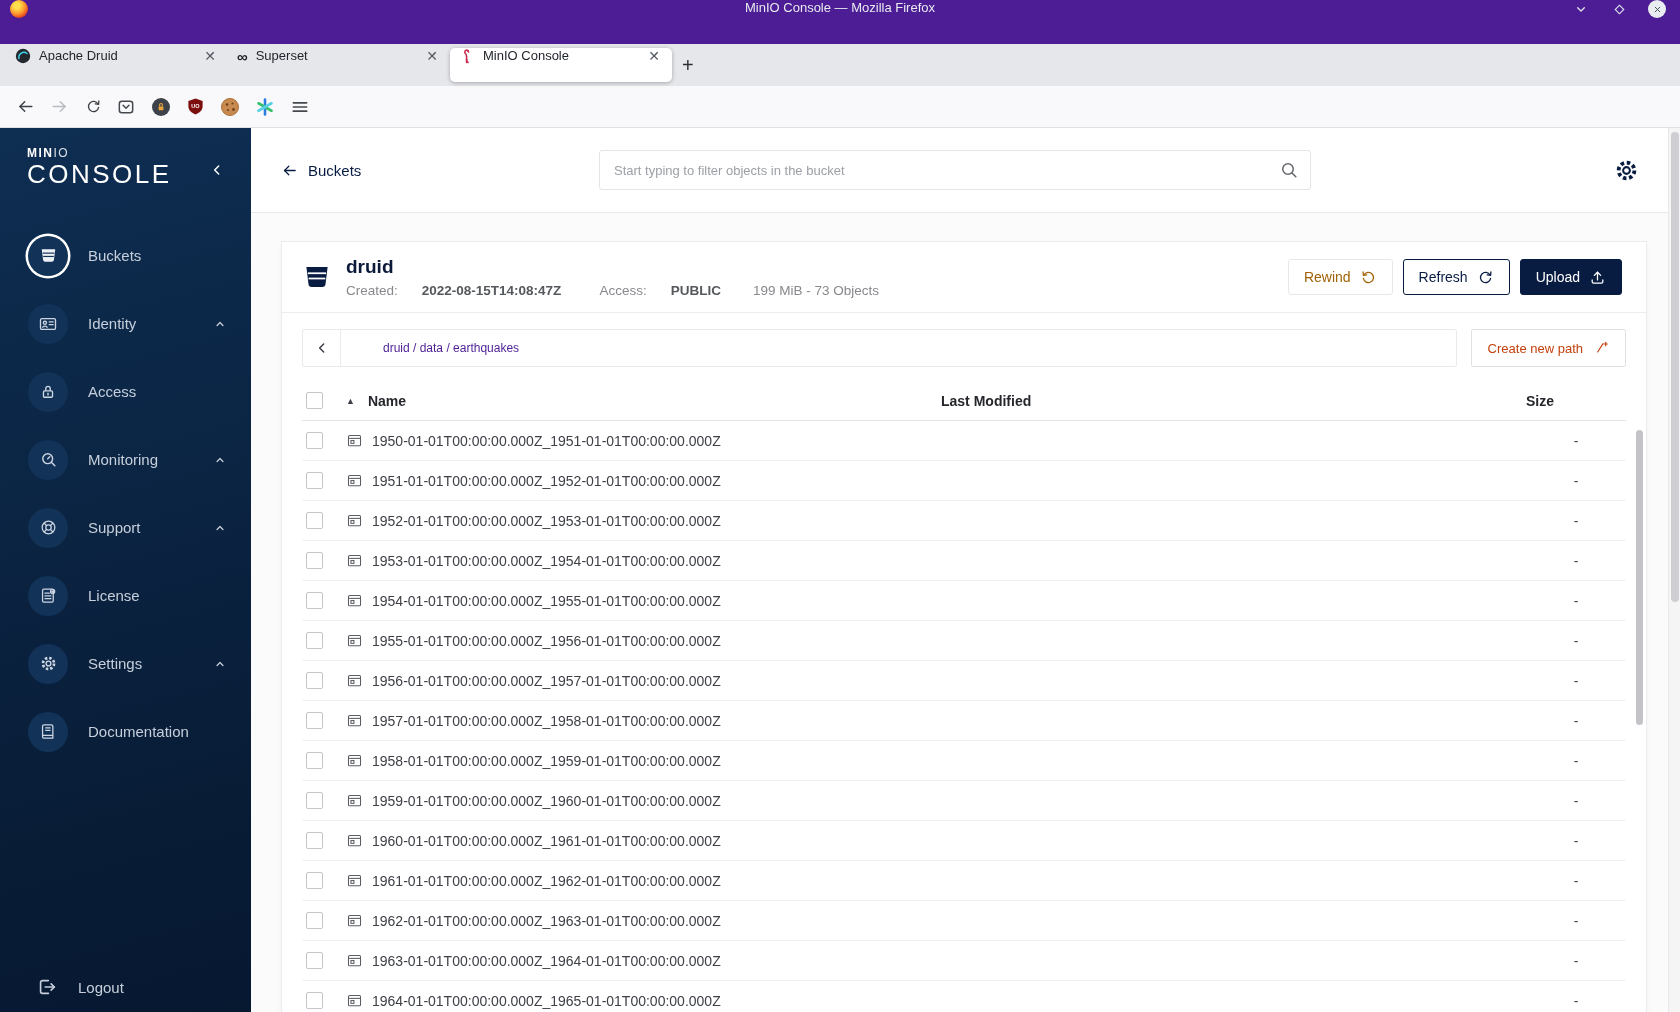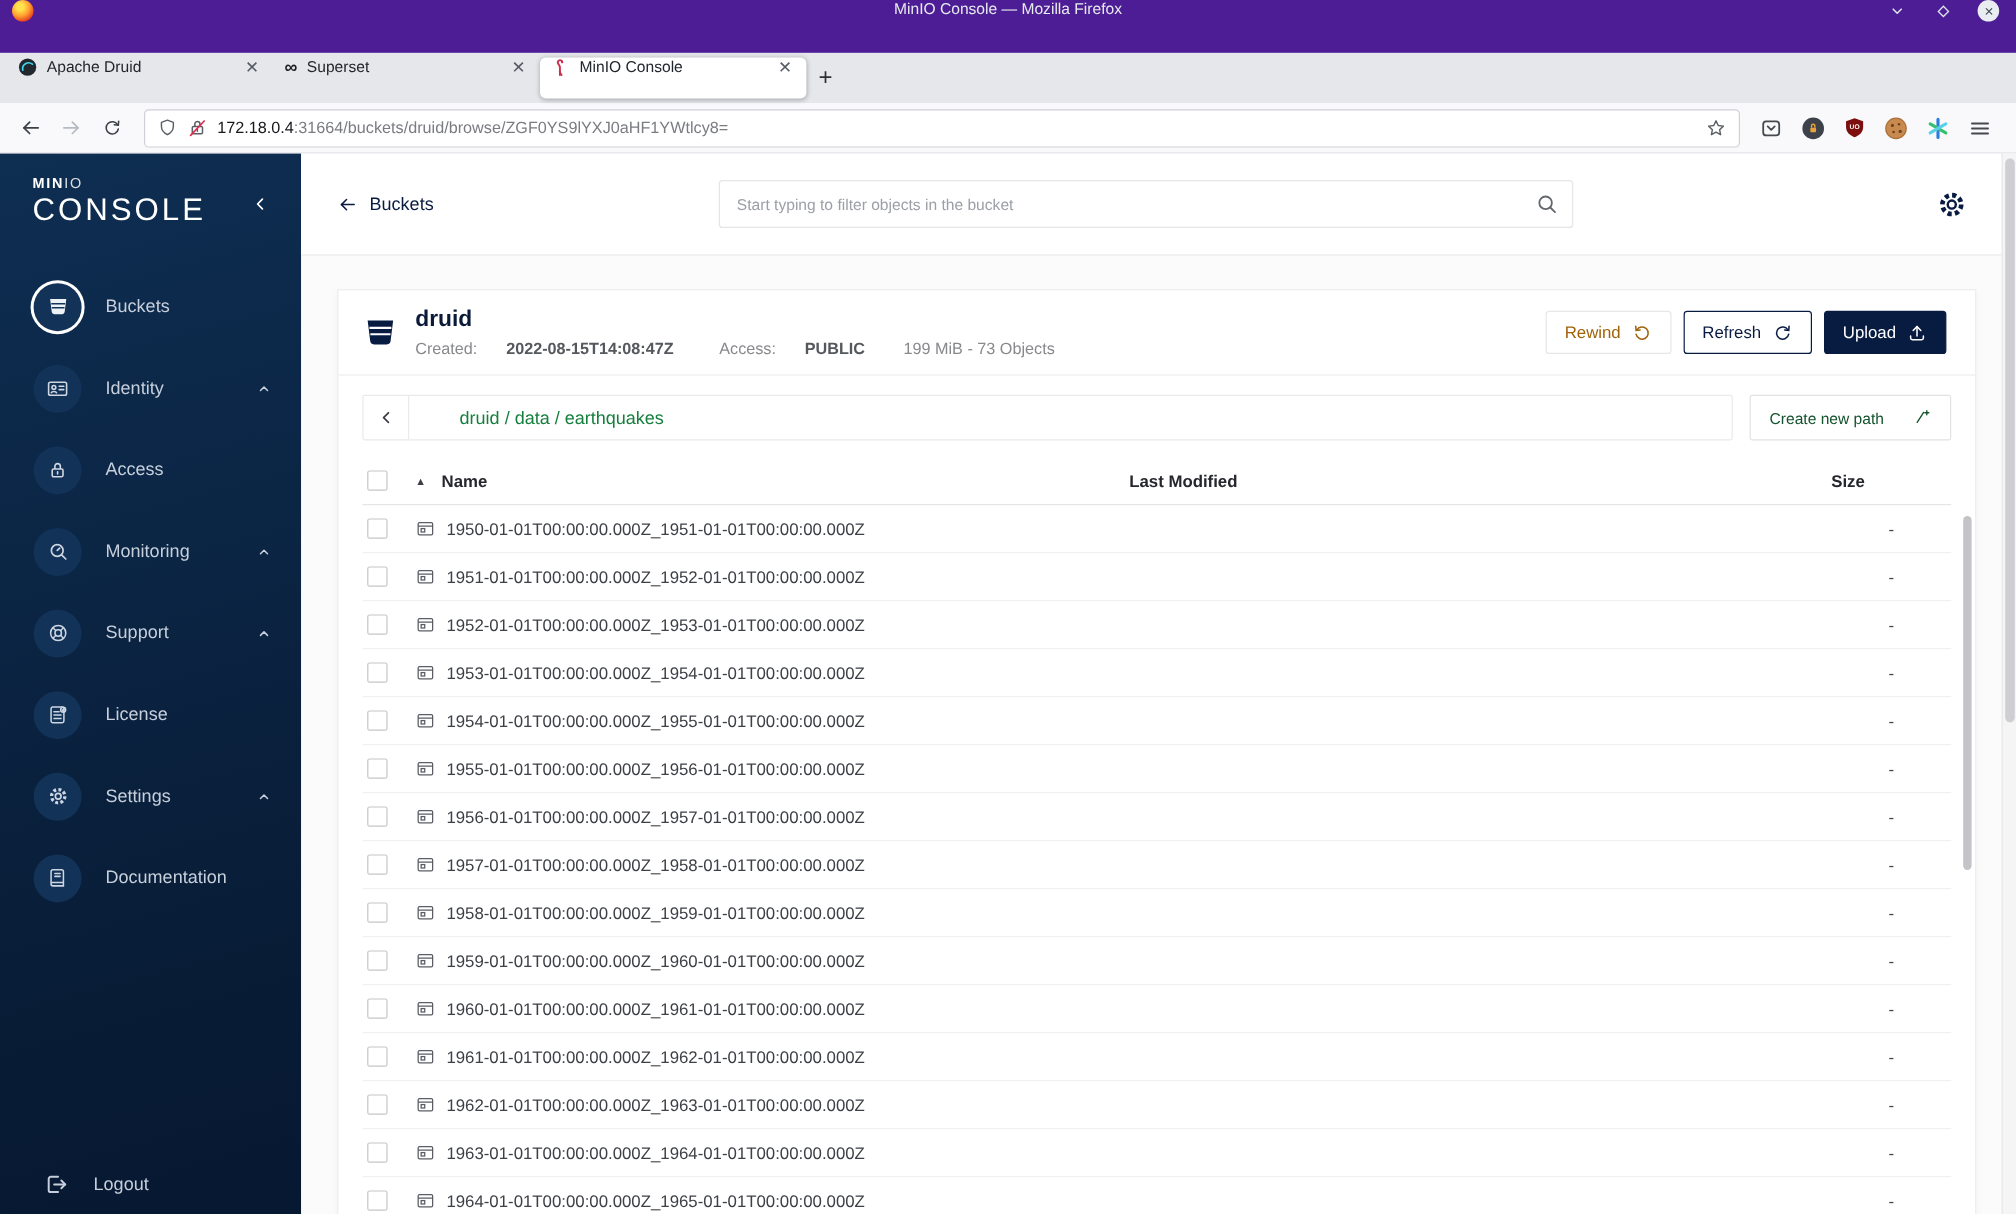--- a/index.html
+++ b/index.html
@@ -81,23 +81,23 @@
   .btn { height:36px; padding:0 15px; border-radius:3px; font-size:14px; display:inline-flex;
     align-items:center; gap:9px; background:#fff; cursor:pointer; font-family:"Liberation Sans",sans-serif; }
   .btn-rewind { border:1px solid #e7e7e8; color:#a16207; cursor:default; }
   .btn-refresh { border:1px solid #081C42; color:#081C42; }
   .btn-upload { background:#081C42; border:1px solid #081C42; color:#fff; }
 
   .browse-row { display:flex; align-items:center; gap:14px; padding:16px 20px 14px 20px; }
   .path-box { flex:1; border:1px solid #eaeaeb; border-radius:2px; height:38px; display:flex; align-items:center; }
   .path-back { width:38px; height:100%; border-right:1px solid #eaeaeb; display:grid;
     place-items:center; color:#3c3f45; cursor:pointer; }
-  .path-crumb { padding-left:42px; font-size:15px; color:#15803d; }
+  .path-crumb { padding-left:42px; font-size:12px; color:#4c1d95; }
   .btn-create { height:38px; padding:0 16px; border:1px solid #e2e2e3; border-radius:2px;
-    background:#fff; color:#14532d; font-size:13px; display:flex; align-items:center; gap:23px; cursor:pointer; }
+    background:#fff; color:#c2410c; font-size:13px; display:flex; align-items:center; gap:10px; cursor:pointer; }
 
   .obj-table { margin:0 20px; }
   .thead { display:flex; align-items:center; height:40px; border-bottom:1px solid #e5e5e6;
     font-size:14px; font-weight:bold; color:#25272c; }
   .trow { display:flex; align-items:center; height:40px; border-bottom:1px solid #f1f1f2;
     font-size:14px; color:#3d4046; cursor:pointer; }
   .col-check { width:44px; display:flex; align-items:center; }
   .checkbox { width:17px; height:17px; border:1px solid #c6c6c9; border-radius:2px; background:#fff;
     margin-left:4px; cursor:pointer; }
   .col-name { flex:1; display:flex; align-items:center; gap:9px; min-width:0; }
@@ -336,39 +336,20 @@
     <span class="navbtn disabled">
         <svg width="19" height="19">
           <use href="#i-arrow-right"></use>
         </svg>
       </span>
     <span class="navbtn">
         <svg width="17" height="17">
           <use href="#i-reload"></use>
         </svg>
       </span>
-    <div class="urlbar">
-      <span style="color:#5b5f66">
-          <svg width="17" height="17">
-            <use href="#i-shield"></use>
-          </svg>
-        </span>
-      <span>
-          <svg width="17" height="17" viewBox="0 0 24 24">
-            <use href="#i-lock" style="color:#5b5f66"></use>
-            <line x1="4" y1="21" x2="20" y2="4" stroke="#e22a50" stroke-width="2" stroke-linecap="round"></line>
-          </svg>
-        </span>
-      <span class="url-text"><span class="url-host">172.18.0.4</span><span>:31664/buckets/druid/browse/ZGF0YS9lYXJ0aHF1YWtlcy8=</span></span>
-      <span style="color:#5b5f66">
-          <svg width="18" height="18">
-            <use href="#i-star"></use>
-          </svg>
-        </span>
-    </div>
     <div class="ext-icons">
       <span>
           <svg width="20" height="20">
             <use href="#i-pocket"></use>
           </svg>
         </span>
       <span>
           <svg width="20" height="20" viewBox="0 0 20 20">
             <circle cx="10" cy="10" r="9" fill="#3d424a"></circle>
             <rect x="7.6" y="9.4" width="4.8" height="3.8" rx=".8" fill="#e8a33d"></rect>

